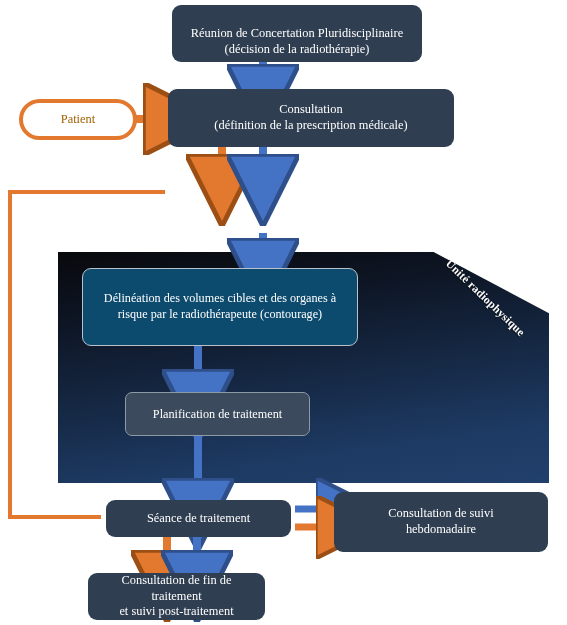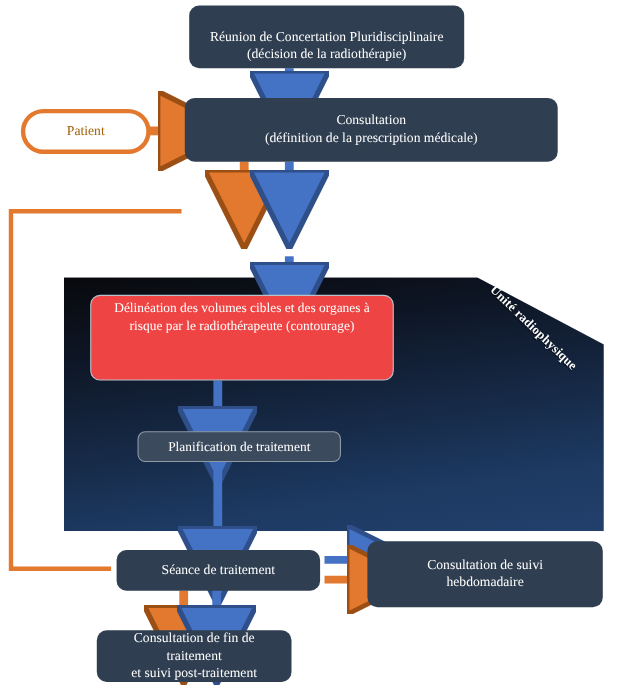--- a/index.html
+++ b/index.html
@@ -53,25 +53,25 @@
     font-size:11.6px;
     letter-spacing:.2px;
     white-space:nowrap;
     transform:rotate(44deg);
     transform-origin:left top;
     z-index:5;
     text-shadow:0 1px 1px rgba(0,0,0,.8);
   }
   .inner-node{
     position:absolute;
-    background:#ef4444;
+    background:#0c4a6e;
     border:1px solid #b9c2cc;
     border-radius:9px;
     color:#ffffff;
-    display:flex;align-items:flex-start;justify-content:center;
+    display:flex;align-items:center;justify-content:center;
     text-align:center;line-height:1.3;font-size:12.2px;
     box-sizing:border-box;padding:4px 8px;
     z-index:5;
   }
   .plan-node{
     position:absolute;
     background:#3b4a5c;
     border:1px solid #8e99a6;
     border-radius:7px;
     color:#ffffff;
@@ -139,37 +139,37 @@
     <div>
       <span class="ln">Réunion de Concertation Pluridisciplinaire</span>
       <span class="ln">(décision de la radiothérapie)</span>
     </div>
   </div>
 
   <div class="pill" style="left:19px;top:99px;width:118px;height:41px;">
     <span>Patient</span>
   </div>
 
-  <div class="node" style="left:168px;top:89px;width:339px;height:58px;">
+  <div class="node" style="left:168px;top:89px;width:286px;height:58px;">
     <div>
       <span class="ln">Consultation</span>
       <span class="ln">(définition de la prescription médicale)</span>
     </div>
   </div>
 
 
   <div class="inner-node" style="left:82px;top:268px;width:276px;height:78px;">
     <div>
       <span class="ln">Délinéation des volumes cibles et des</span>
       <span class="ln">organes à risque par le radiothérapeute</span>
       <span class="ln">(contourage)</span>
     </div>
   </div>
 
-  <div class="plan-node" style="left:125px;top:392px;width:185px;height:28px;">
+  <div class="plan-node" style="left:125px;top:392px;width:185px;height:44px;">
     <span>Planification de traitement</span>
   </div>
 
   <div class="node" style="left:106px;top:500px;width:185px;height:37px;">
     <span>Séance de traitement</span>
   </div>
 
   <div class="node" style="left:334px;top:492px;width:214px;height:60px;">
     <div>
       <span class="ln">Consultation de suivi</span>

